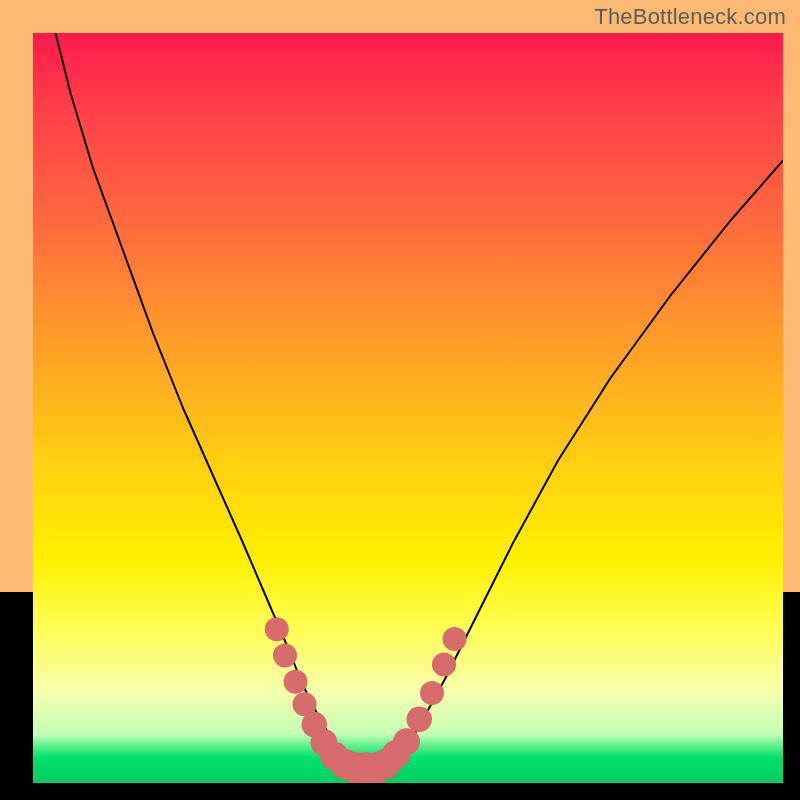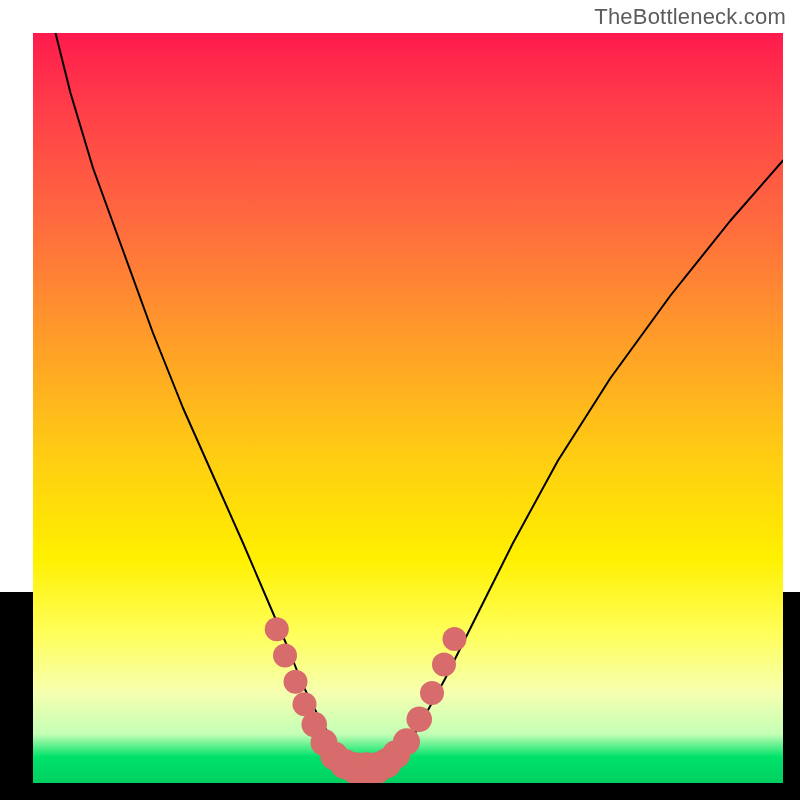--- a/index.html
+++ b/index.html
@@ -8,21 +8,21 @@
     width: 800px;
     height: 800px;
     overflow: hidden;
     background: #000;
     font-family: Arial, Helvetica, sans-serif;
   }
   .frame {
     position: relative;
     width: 800px;
     height: 592px;
-    background: #ffffff;
+    background: #fdba74;
   }
   .plot {
     position: absolute;
     left: 33px;
     top: 33px;
     width: 750px;
     height: 750px;
     background: linear-gradient(
       to bottom,
       #ff1a4d 0%,

